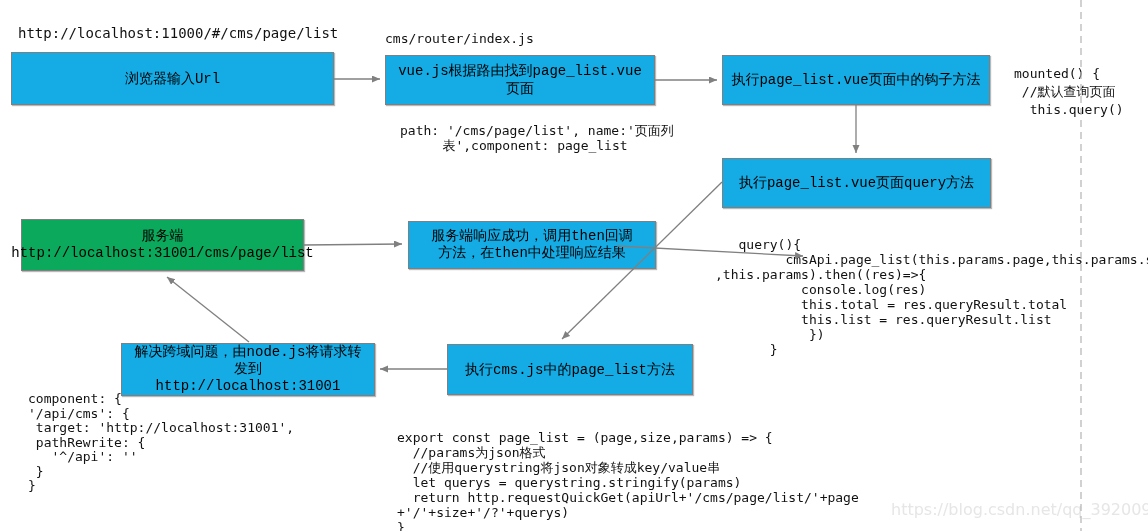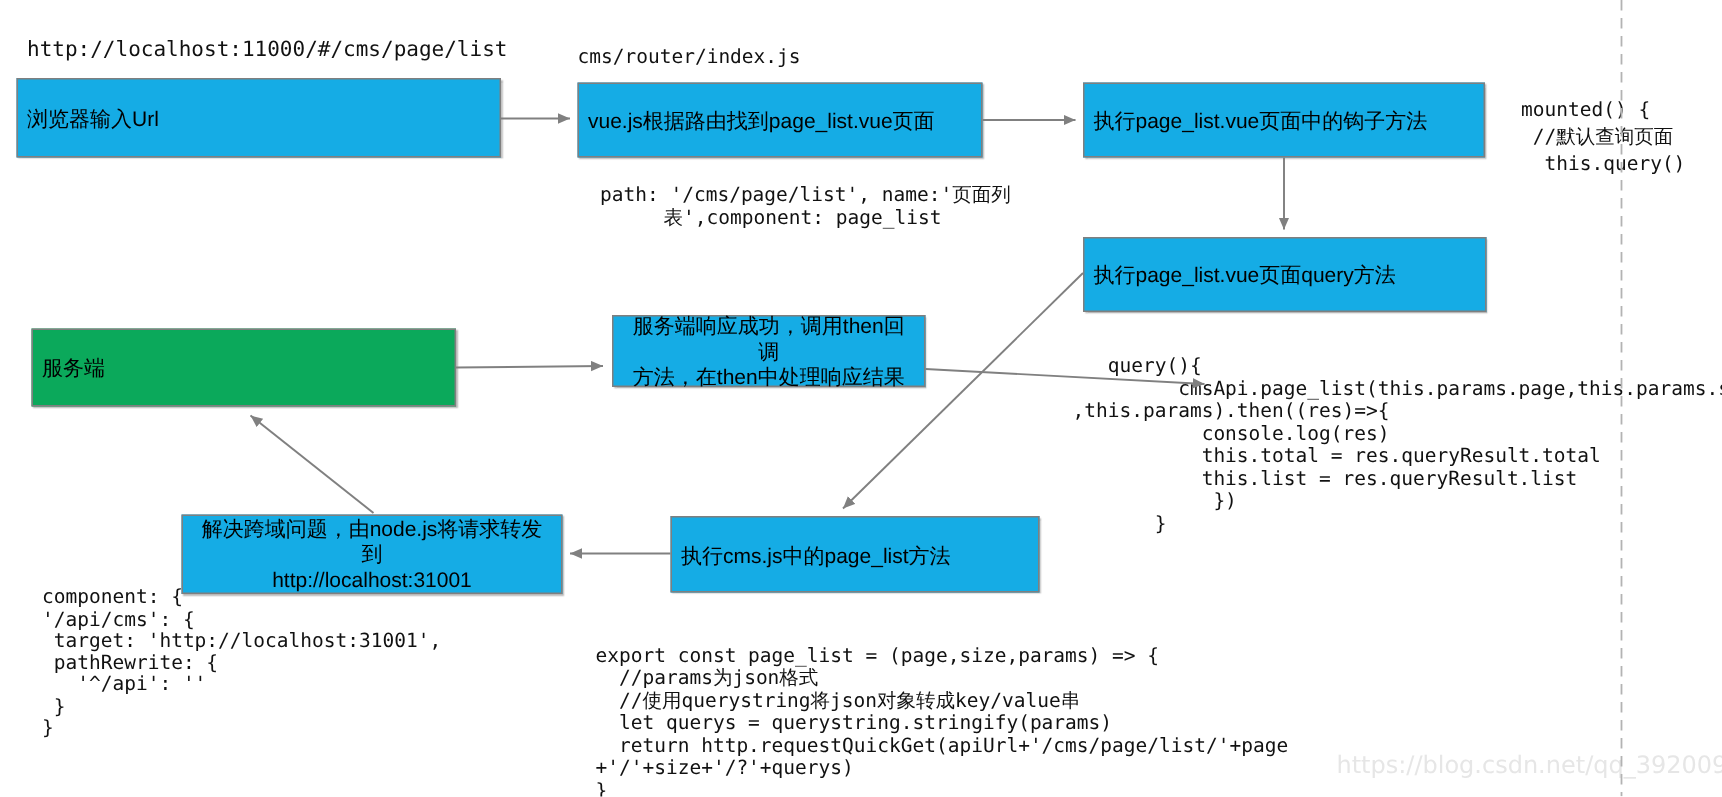--- a/index.html
+++ b/index.html
@@ -3,24 +3,24 @@
 <meta charset="utf-8">
 <style>
   html,body{margin:0;padding:0;}
   body{
     width:1148px;height:531px;position:relative;background:#ffffff;
     font-family:"DejaVu Sans Mono","Liberation Mono",monospace;
     overflow:hidden;color:#000;
   }
   .layer{position:absolute;left:0;top:0;width:1148px;height:531px;}
   .box{
-    position:absolute;display:flex;flex-direction:column;align-items:flex-start;justify-content:center;
+    position:absolute;display:flex;flex-direction:column;align-items:center;justify-content:center;
     border:1px solid #7f7f7f;box-shadow:1px 1px 1px rgba(0,0,0,0.28);
     font-size:14px;line-height:18px;text-align:center;color:#000;
-    font-family:Liberation Sans, sans-serif;
+    font-family:Liberation Mono, monospace;
     box-sizing:border-box;padding:2px 6px;
   }
   .code{
     position:absolute;white-space:pre;font-size:13px;line-height:15px;color:#111;
     font-family:"DejaVu Sans Mono","Liberation Mono",monospace;margin:14px;
   }
   .label{position:absolute;font-size:13px;color:#111;}
   .center{}
   #watermark{
     position:absolute;left:891px;top:500px;width:250px;font-size:16px;
@@ -62,23 +62,24 @@
          cmsApi.page_list(this.params.page,this.params.size
 ,this.params).then((res)=&gt;{
            console.log(res)
            this.total = res.queryResult.total
            this.list = res.queryResult.list
             })
        }</pre>
 
 <div class="box node-green" style="left: 21px; top: 219px; width: 283px; height: 52px; line-height: 17px; background: rgb(11, 169, 91);">
   <span>服务端</span>
+  <span>http://localhost:31001/cms/page/list</span>
 </div>
 
-<div class="box node-blue" style="left: 408px; top: 210px; width: 209px; height: 48px; white-space: pre-line; line-height: 17px; background: rgb(21, 172, 229);">
+<div class="box node-blue" style="left: 408px; top: 221px; width: 248px; height: 48px; white-space: pre-line; line-height: 17px; background: rgb(21, 172, 229);">
   <span>服务端响应成功，调用then回调
 方法，在then中处理响应结果</span>
 </div>
 
 <div class="box node-blue" style="left: 121px; top: 343px; width: 254px; height: 53px; white-space: pre-line; line-height: 17px; background: rgb(21, 172, 229);">
   <span>解决跨域问题，由node.js将请求转发到
 http://localhost:31001</span>
 </div>
 
 <div class="box node-blue" style="left: 447px; top: 344px; width: 246px; height: 51px; background: rgb(21, 172, 229);">

